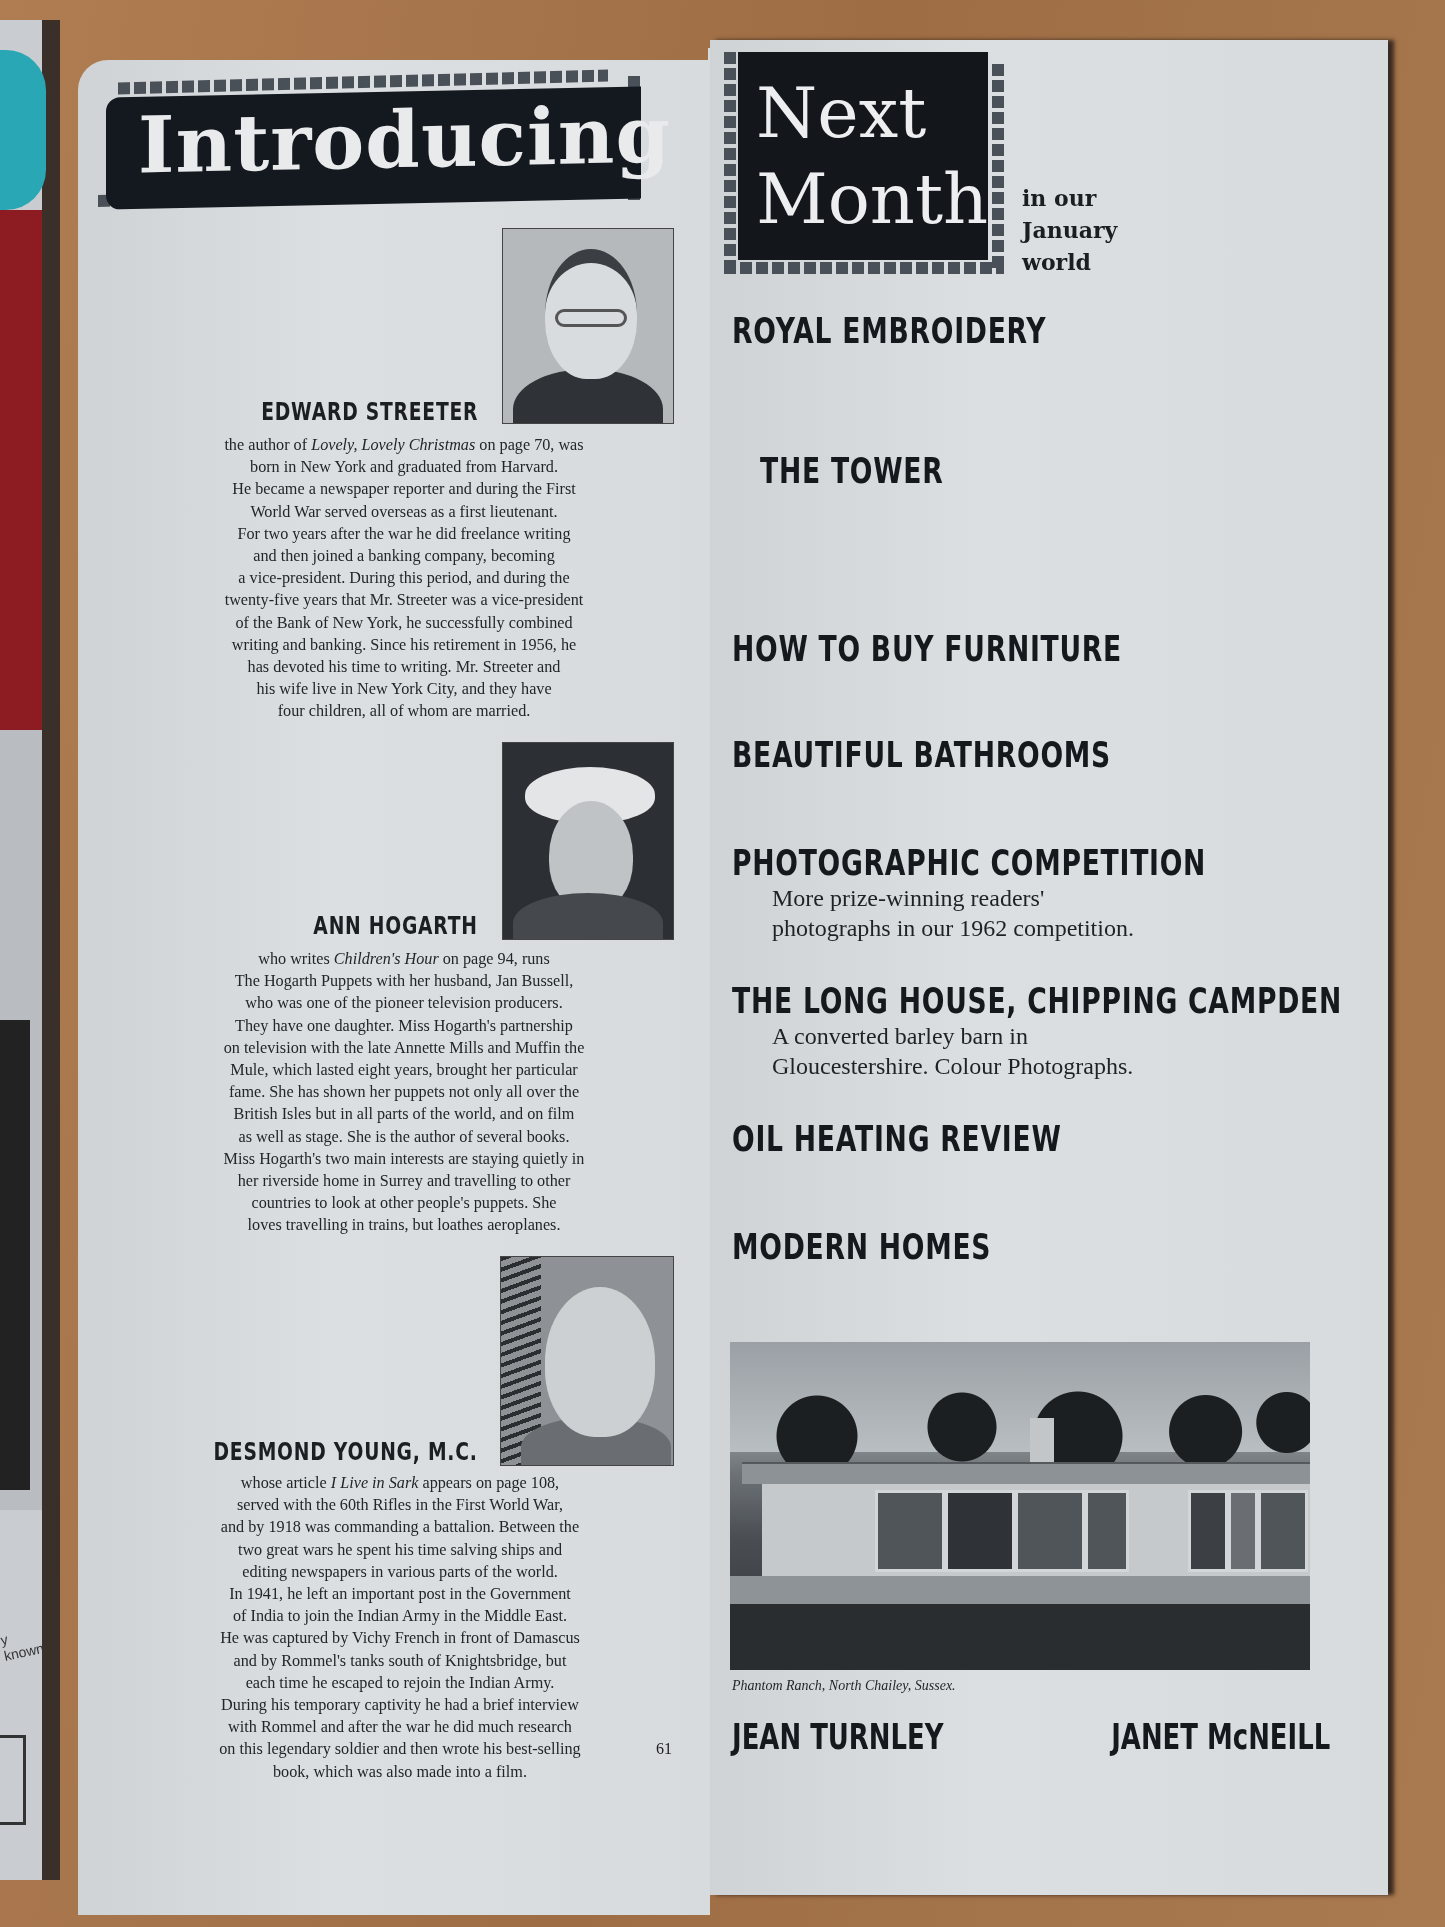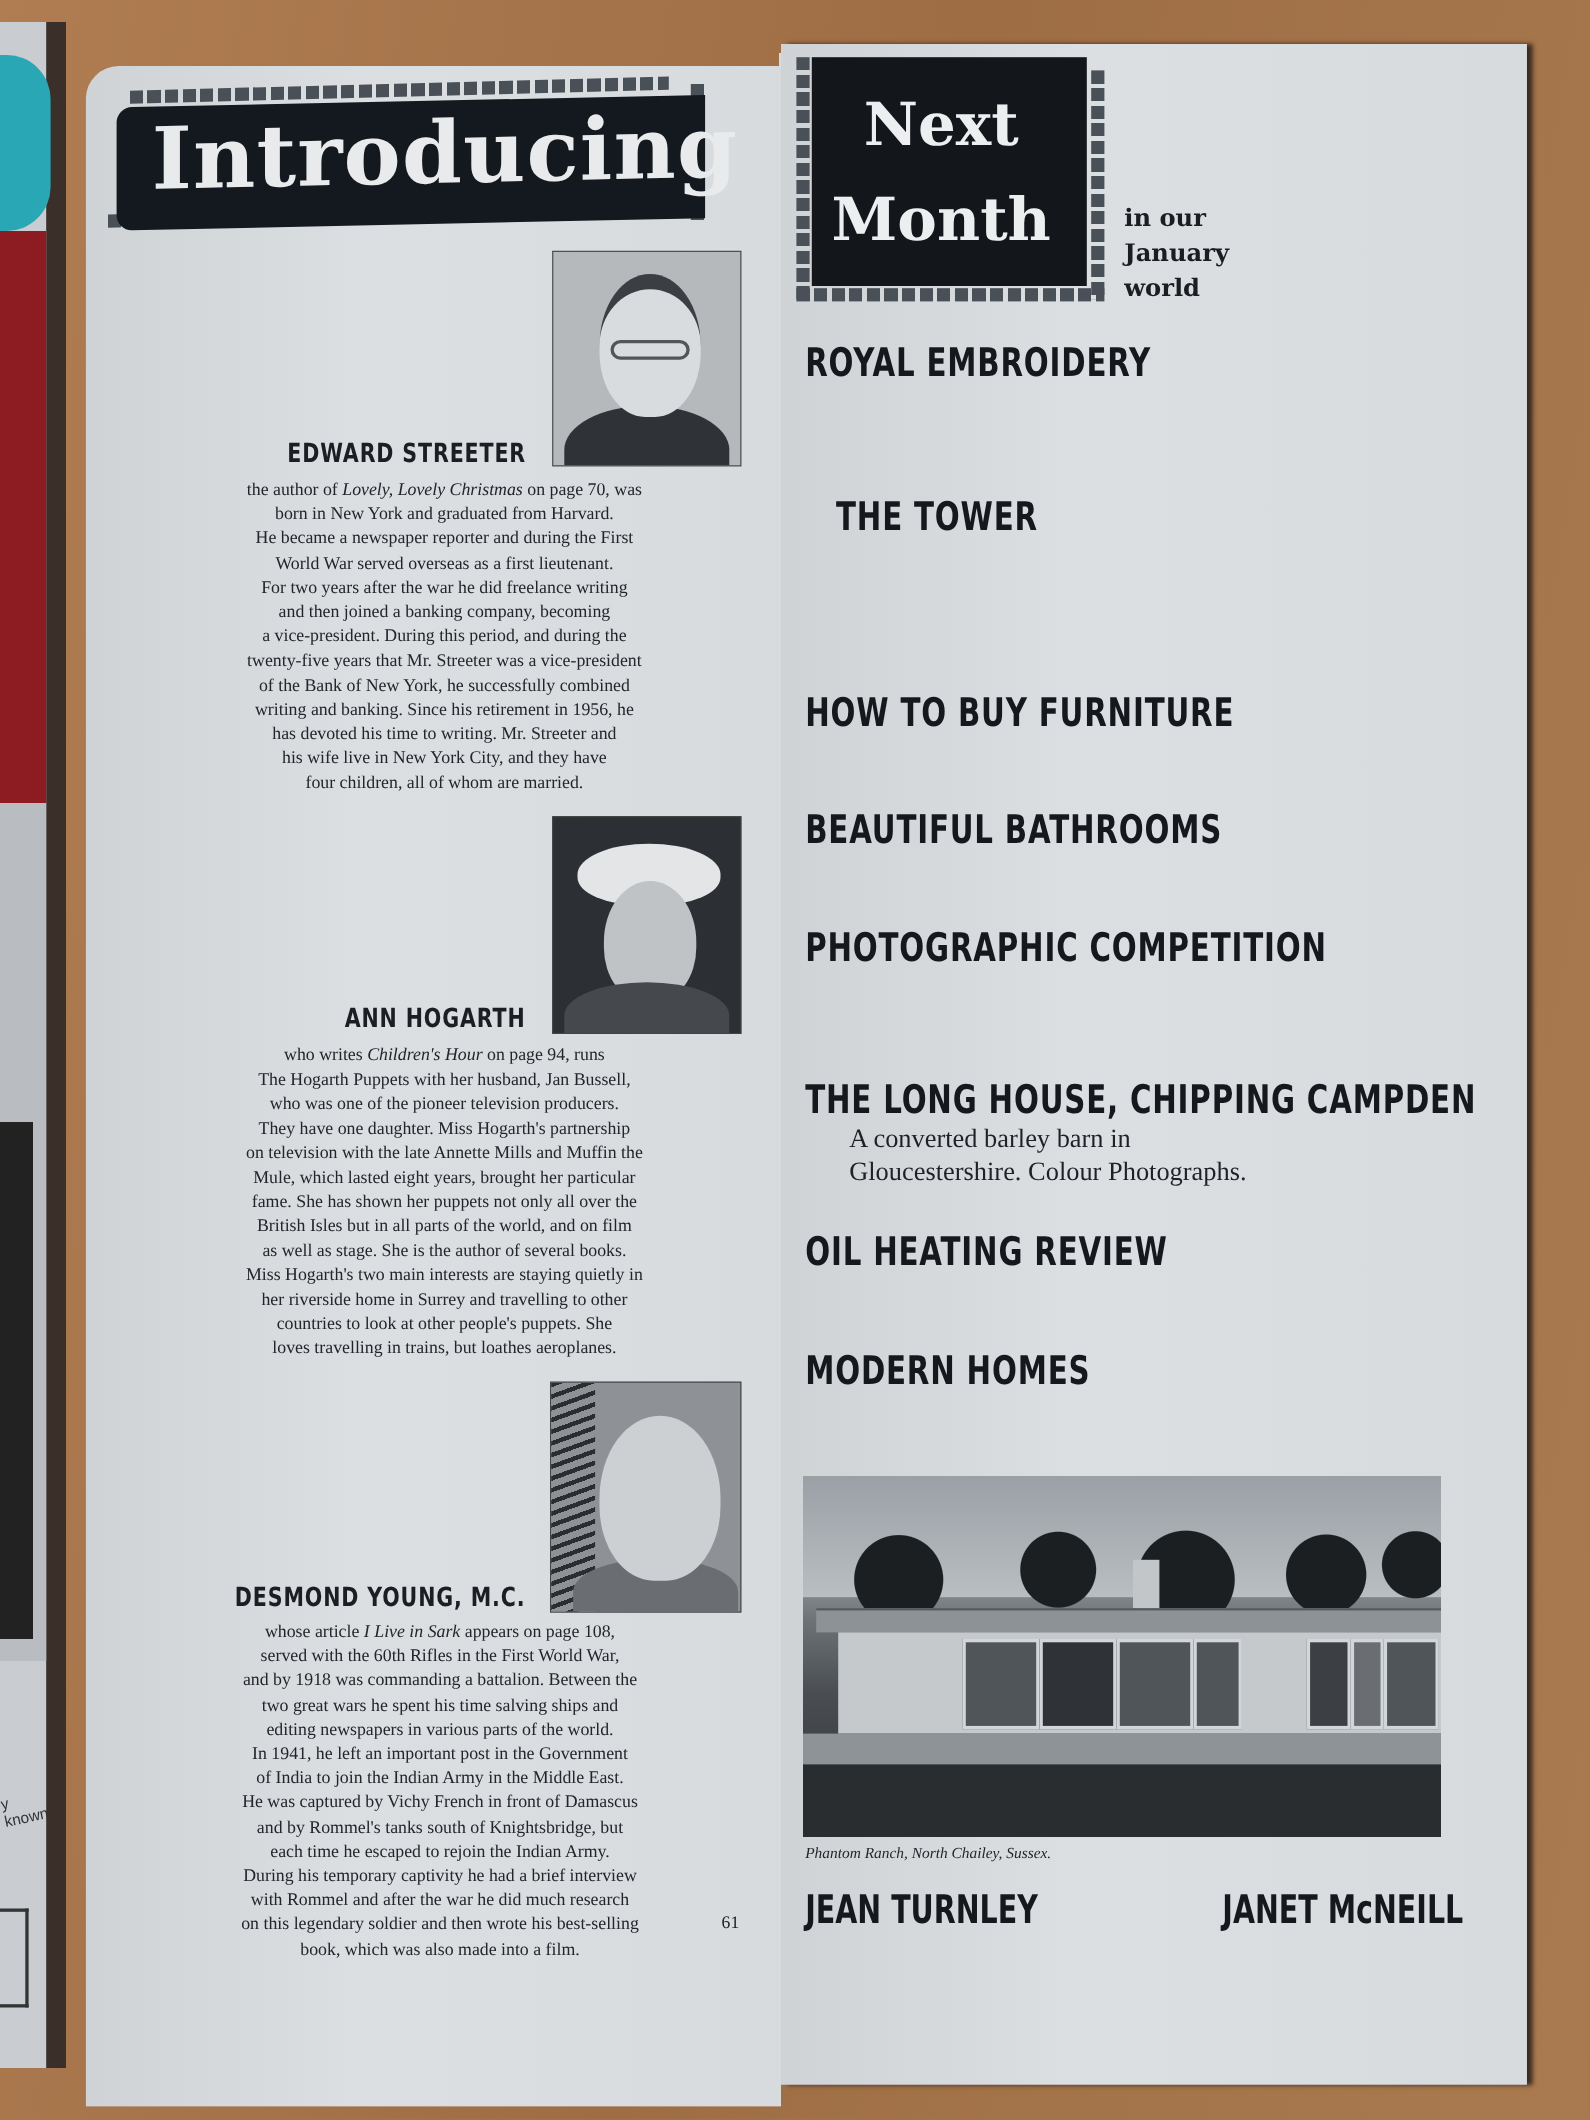--- a/index.html
+++ b/index.html
@@ -67,22 +67,22 @@
     transform: skewY(-1.2deg);
   }
 
   
   .nm-box {
     position: absolute; left: 28px; top: 12px; width: 250px; height: 208px;
     background: #13171c;
   }
   .nm-title {
     position: absolute; left: 50px; top: 20px;
-    font-family: "DejaVu Serif", serif; font-weight: bold;
-    font-size: 54px; line-height: 86px; color: #eceef0; text-align: center;
+    font-family: "DejaVu Serif", serif; font-weight: normal;
+    font-size: 70px; line-height: 86px; color: #eceef0;
   }
   .nm-sub {
     position: absolute; left: 312px; top: 142px;
     font-family: "DejaVu Serif", serif; font-weight: bold;
     font-size: 22px; line-height: 32px; color: #1a1e23;
   }
 
   
   .bio { position: absolute; left: 36px; width: 560px; }
   .bio-photo {
@@ -232,20 +232,22 @@
         <div class="item-title">THE TOWER</div>
       </div>
       <div class="item" style="top:318px;">
         <div class="item-title">HOW TO BUY FURNITURE</div>
       </div>
       <div class="item" style="top:424px;">
         <div class="item-title">BEAUTIFUL BATHROOMS</div>
       </div>
       <div class="item" style="top:532px;">
         <div class="item-title">PHOTOGRAPHIC COMPETITION</div>
+        <div class="item-desc">More prize-winning readers'
+photographs in our 1962 competition.</div>
       </div>
       <div class="item" style="top:670px;">
         <div class="item-title">THE LONG HOUSE, CHIPPING CAMPDEN</div>
         <div class="item-desc">A converted barley barn in
 Gloucestershire.  Colour Photographs.</div>
       </div>
       <div class="item" style="top:808px;">
         <div class="item-title">OIL HEATING REVIEW</div>
       </div>
       <div class="item" style="top:916px;">

